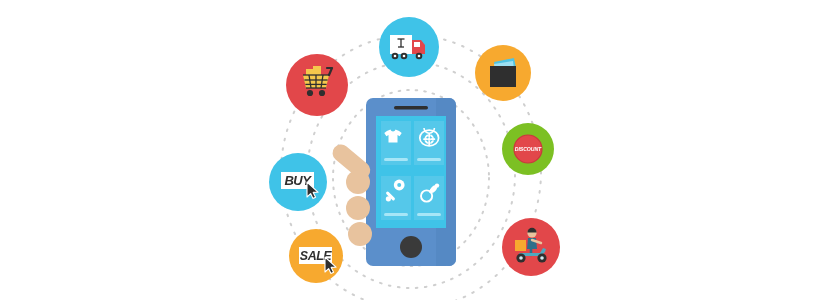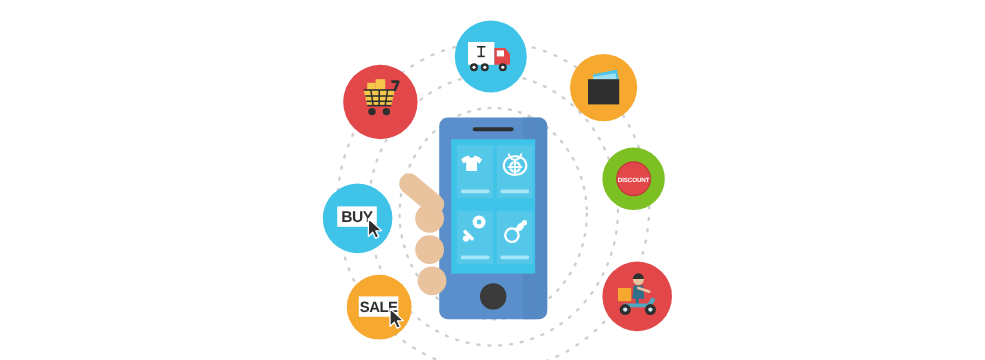--- a/index.html
+++ b/index.html
@@ -9,20 +9,21 @@
   }
   body {
     font-family: "Liberation Sans", sans-serif;
   }
   #illustration-root {
     position: relative;
     width: 821px;
     height: 300px;
     background: #8b5cf6;
     overflow: hidden;
+    font-style: italic;
   }
   .stage {
     position: absolute;
     left: 0;
     top: 0;
     width: 821px;
     height: 300px;
   }
   .hidden-text {
     position: absolute;

